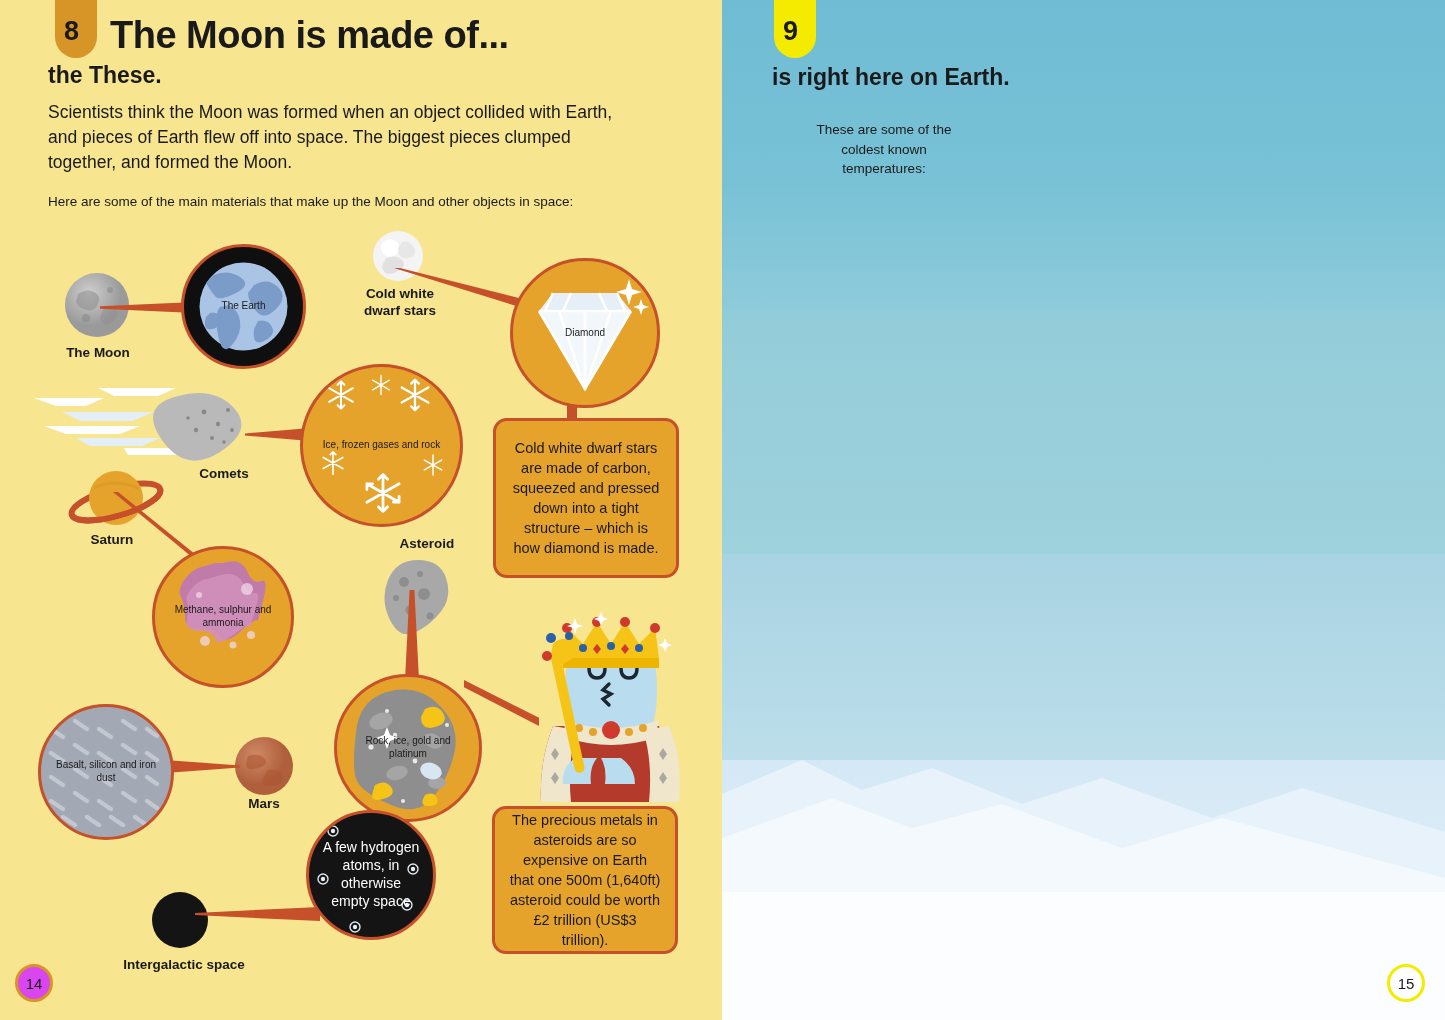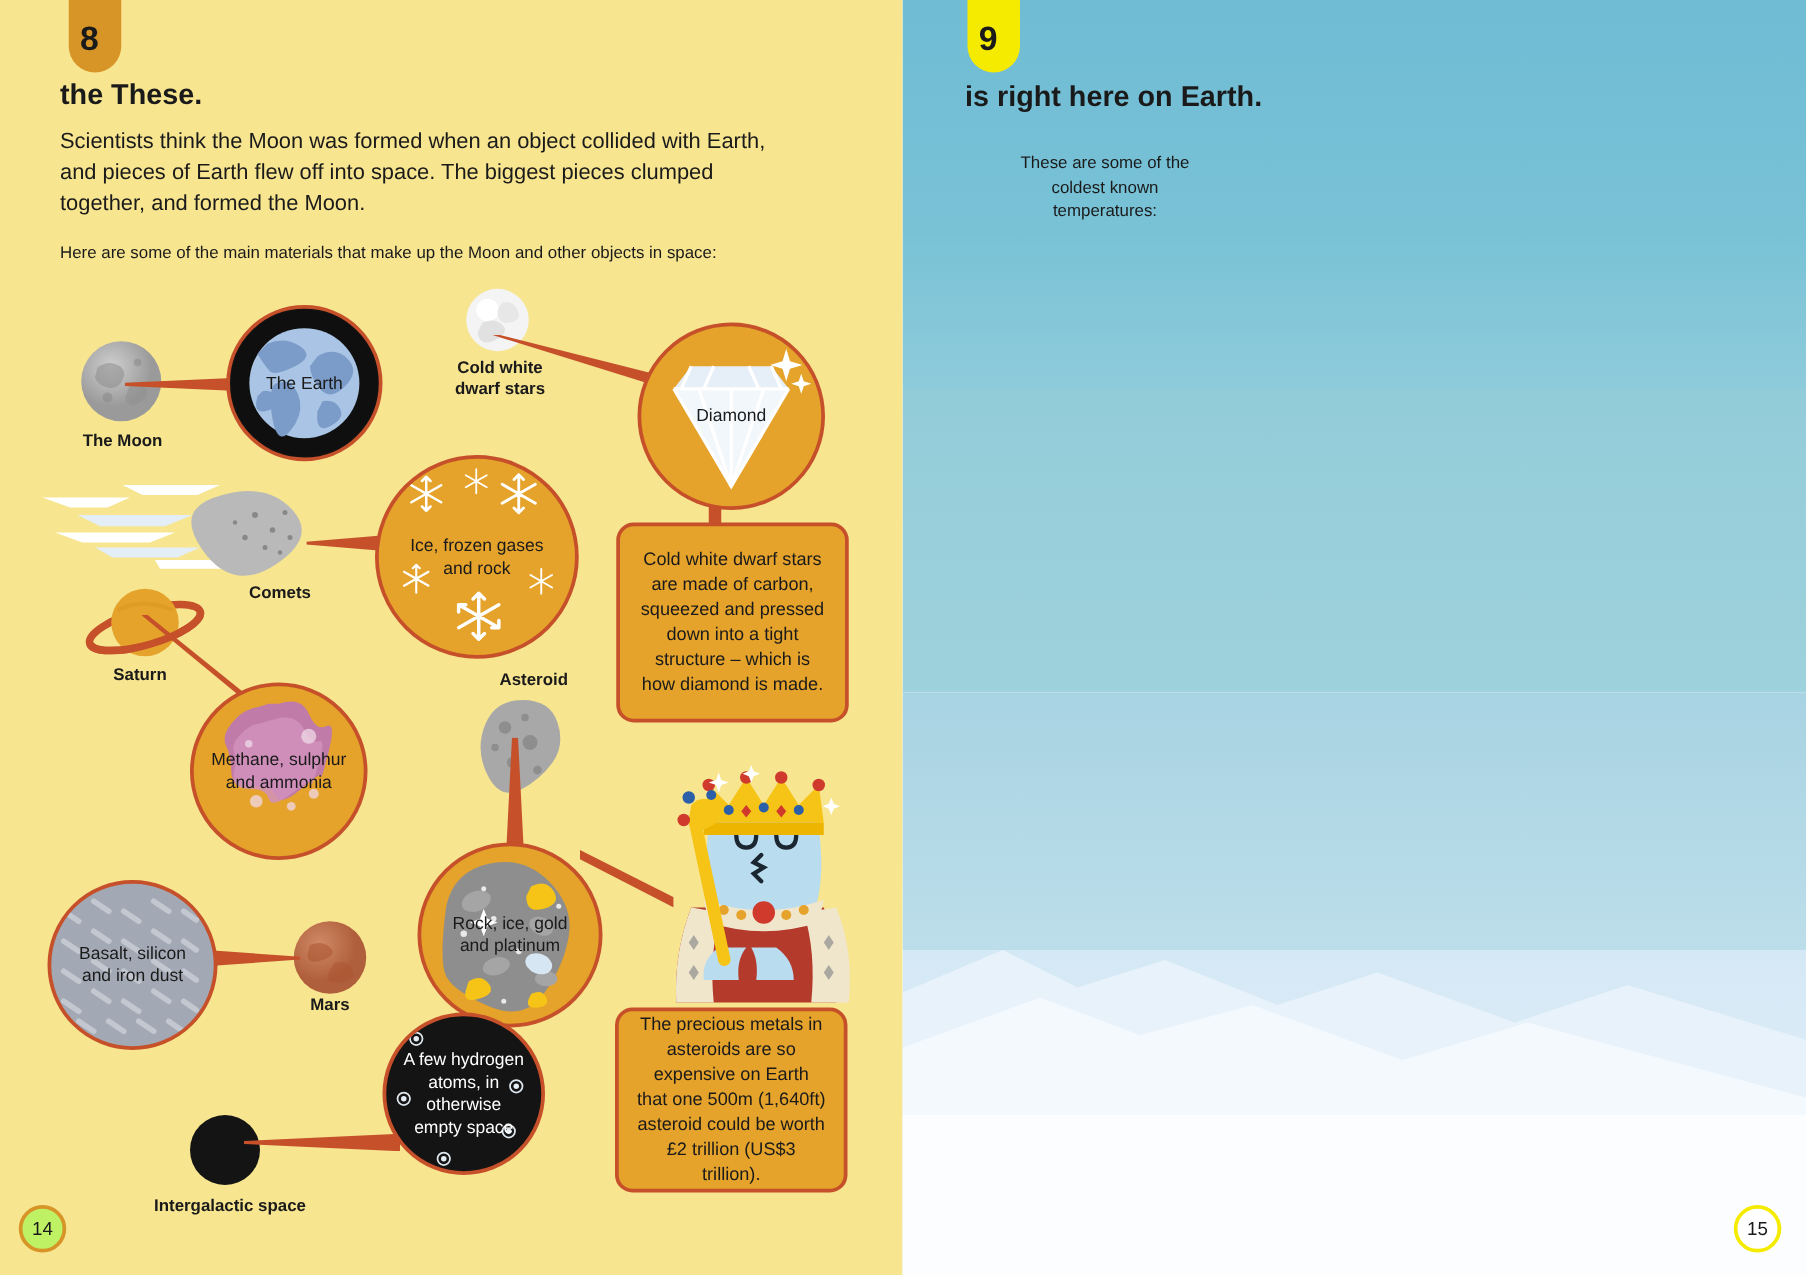--- a/index.html
+++ b/index.html
@@ -43,40 +43,40 @@
   .circ {
     position: absolute; border-radius: 50%;
     display: flex; align-items: center; justify-content: center;
     text-align: center; overflow: hidden;
   }
   .circ-big {
     border: 3px solid #c5502a; background: #e5a32b;
     font-size: 14.5px; color: #1a1a1a; line-height: 1.28;
   }
   .circ-label {
-    position: absolute; z-index: 6; font-size: 14px; line-height: 1.28;
+    position: absolute; z-index: 6; font-size: 10px; line-height: 1.28;
     color: #1a1a1a; text-align: center; width: 100%; padding: 0 12px;
   }
   .small-label {
     position: absolute; font-size: 13.5px; font-weight: bold; color: #1a1a1a;
     text-align: center; white-space: nowrap;
   }
   .connector {
     position: absolute; background: #c5502a; z-index: 1;
     transform-origin: left center; height: 9px;
   }
   .tbox {
     position: absolute; background: #e5a32b; border: 3px solid #c5502a;
     border-radius: 14px; font-size: 14.5px; line-height: 1.38;
     color: #1a1a1a; text-align: center; display: flex;
     align-items: center; justify-content: center; padding: 10px 14px; z-index: 4;
   }
   .pagenum {
     position: absolute; width: 38px; height: 38px; border-radius: 50%;
-    background: #bef264; display: flex; align-items: center; justify-content: center;
+    background: #d946ef; display: flex; align-items: center; justify-content: center;
     font-size: 15px; color: #1a1a1a;
   }
   .pn-left { border: 3px solid #d79427; left: 15px; bottom: 18px; }
   .pn-right { border: 3px solid #f5eb00; background: #fff; right: 20px; bottom: 18px; }
 
   
   .page-right { width: 723px; height: 1020px; position: relative; overflow: hidden; }
   .band { position: absolute; left: 0; width: 723px; }
   .band1 { top: 0; height: 312px; background: linear-gradient(180deg,#6fbcd4 0%,#79c2d6 60%,#8ecbdb 100%); }
   .band2 { top: 312px; height: 242px; background: linear-gradient(180deg,#93ccd9 0%,#9ed2dc 100%); }
@@ -89,20 +89,21 @@
 <body>
 
 <div class="spread">
 
   <div class="page-left">
 
     <div class="num-tab tab-left">
       <span>8</span>
     </div>
 
+    <div class="headline" style="left:110px; top:14px;">The Moon is made of...</div>
     <div class="subhead" style="left:48px; top:62px;">the These.</div>
     <div class="body-text" style="left:48px; top:100px; width:565px;">Scientists think the Moon was formed when an object collided with Earth, and pieces of Earth flew off into space. The biggest pieces clumped together, and formed the Moon.</div>
     <div class="intro-line" style="left:48px; top:194px; width:620px;">Here are some of the main materials that make up the Moon and other objects in space:</div>
 
     <div class="connector" style="left:100px; top:302px; width:95px; height:11px; clip-path:polygon(0 38%,100% 0,100% 100%,0 62%);"></div>
     <div class="connector" style="left:245px; top:428px; width:65px; height:13px; clip-path:polygon(0 42%,100% 0,100% 100%,0 58%);"></div>
     <div class="connector" style="left:113px; top:492px; width:85px; height:70px; clip-path:polygon(0 0,6% 0,100% 92%,100% 100%);"></div>
     <div class="connector" style="left:165px; top:760px; width:75px; height:13px; clip-path:polygon(100% 42%,0 0,0 100%,100% 58%);"></div>
     <div class="connector" style="left:394px; top:268px; width:148px; height:46px; clip-path:polygon(0 0,4% 0,100% 78%,100% 100%);"></div>
     <div class="connector" style="left:404px; top:590px; width:16px; height:110px; clip-path:polygon(35% 0,65% 0,100% 100%,0 100%);"></div>

